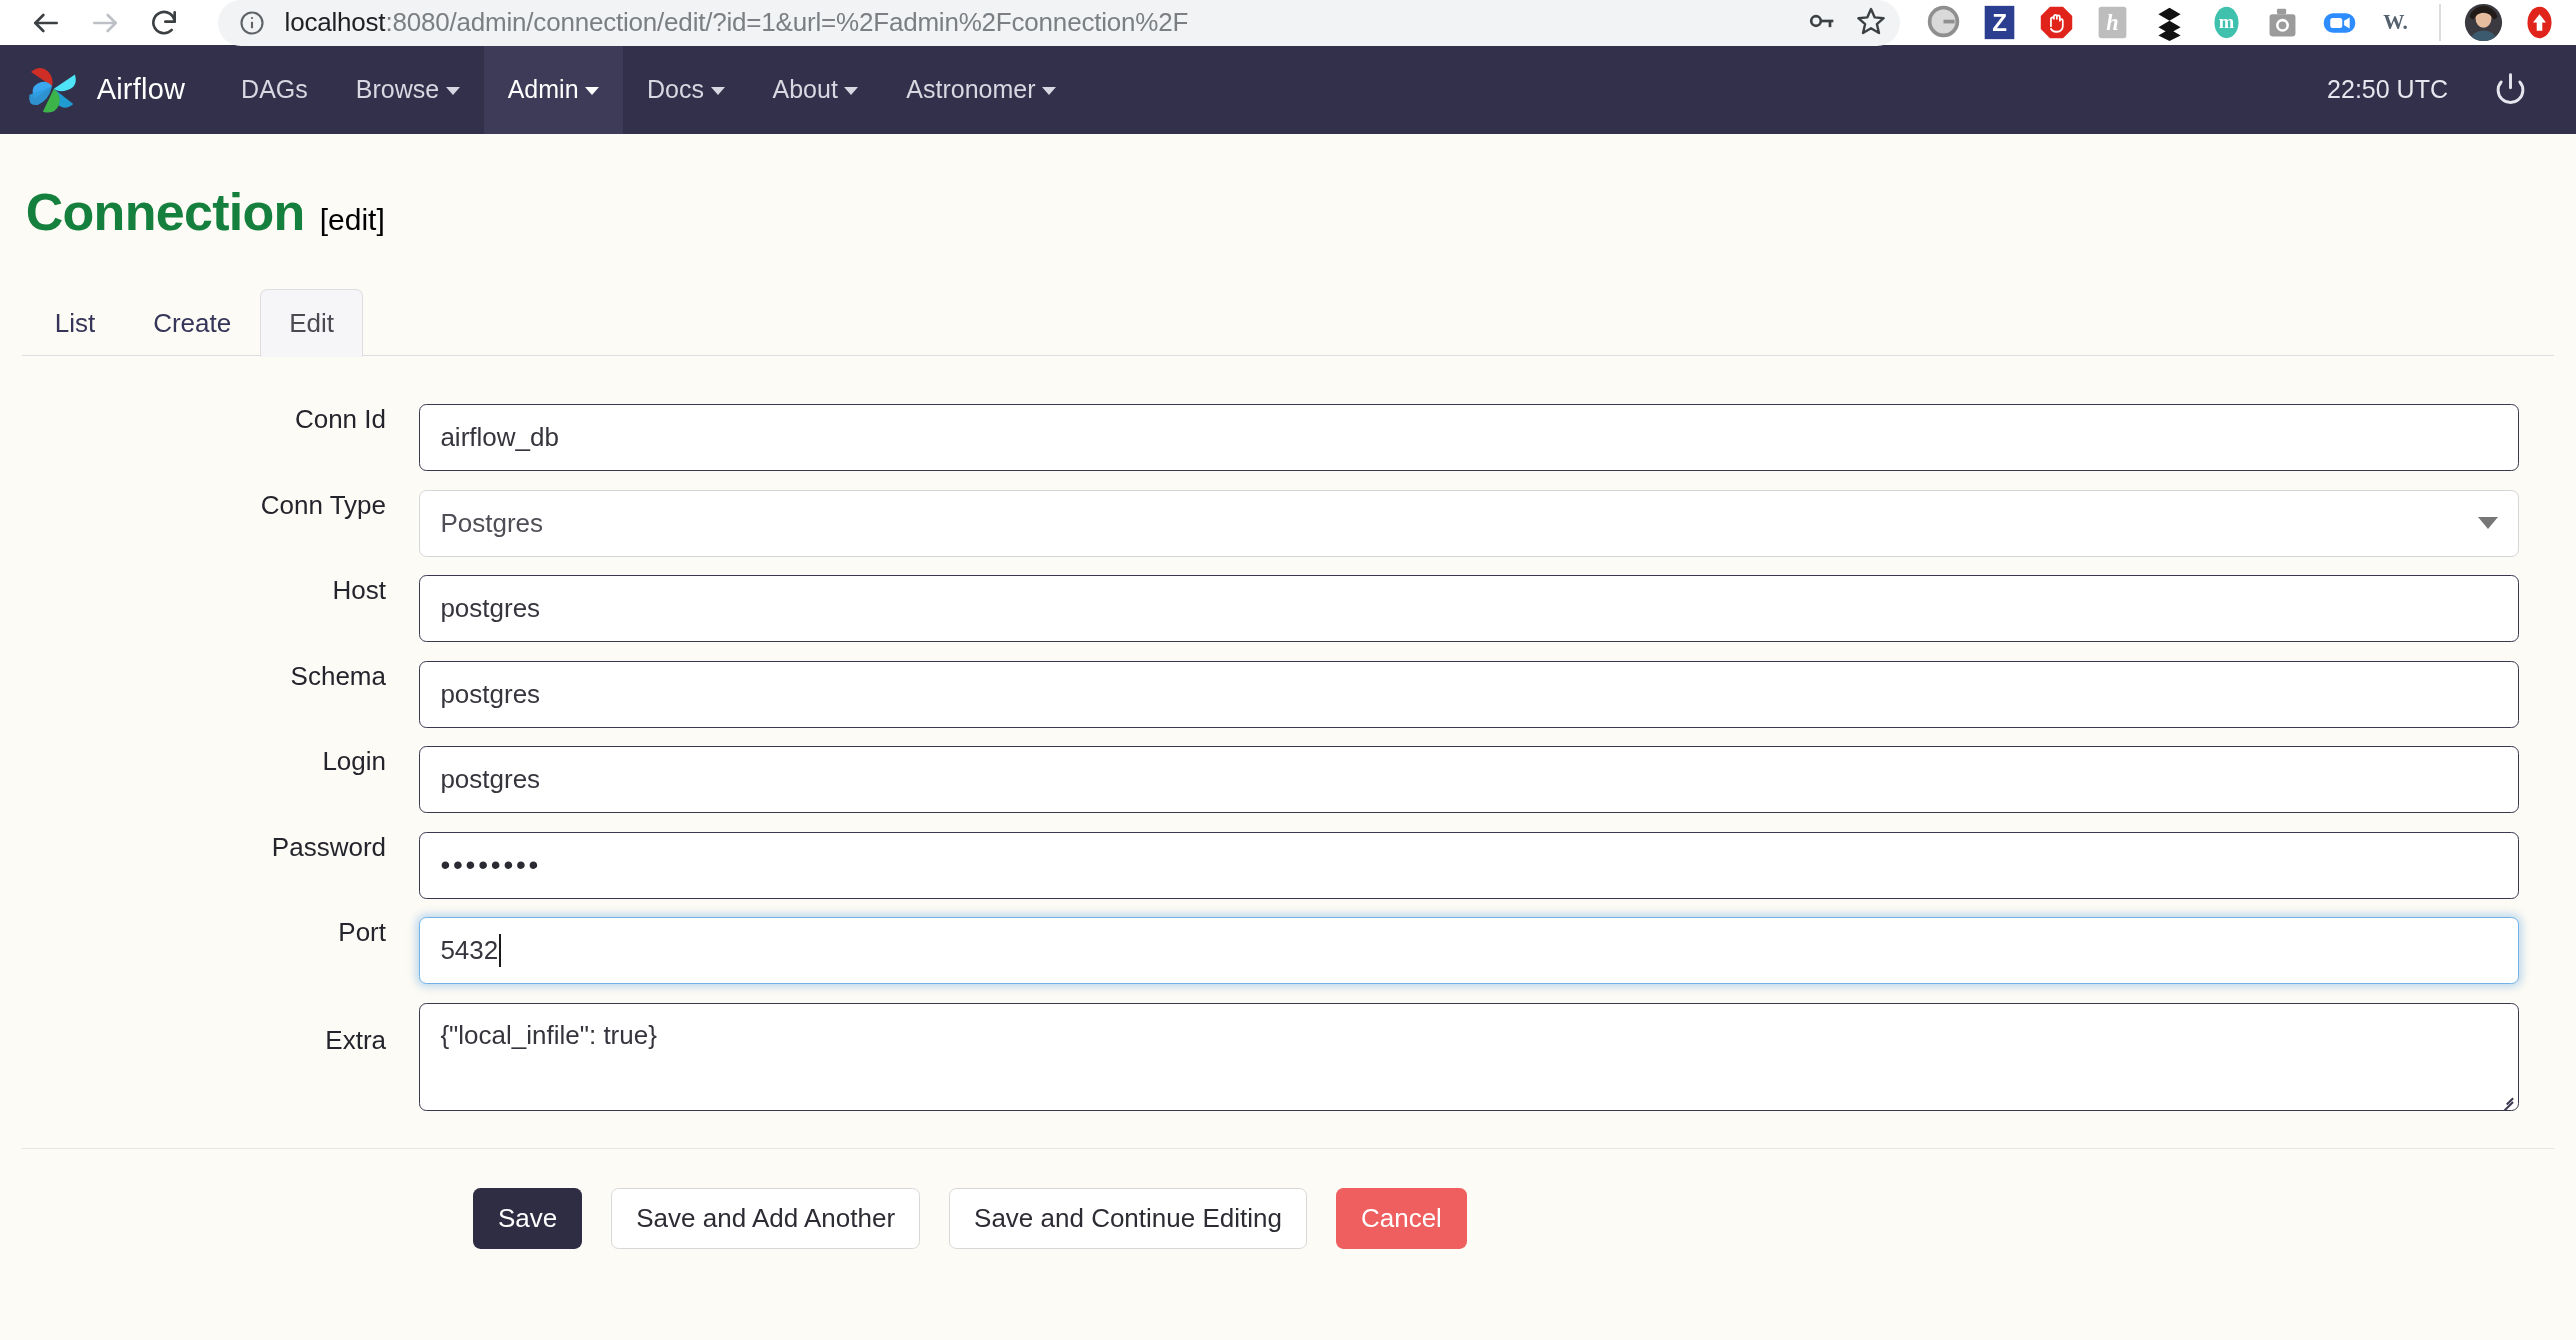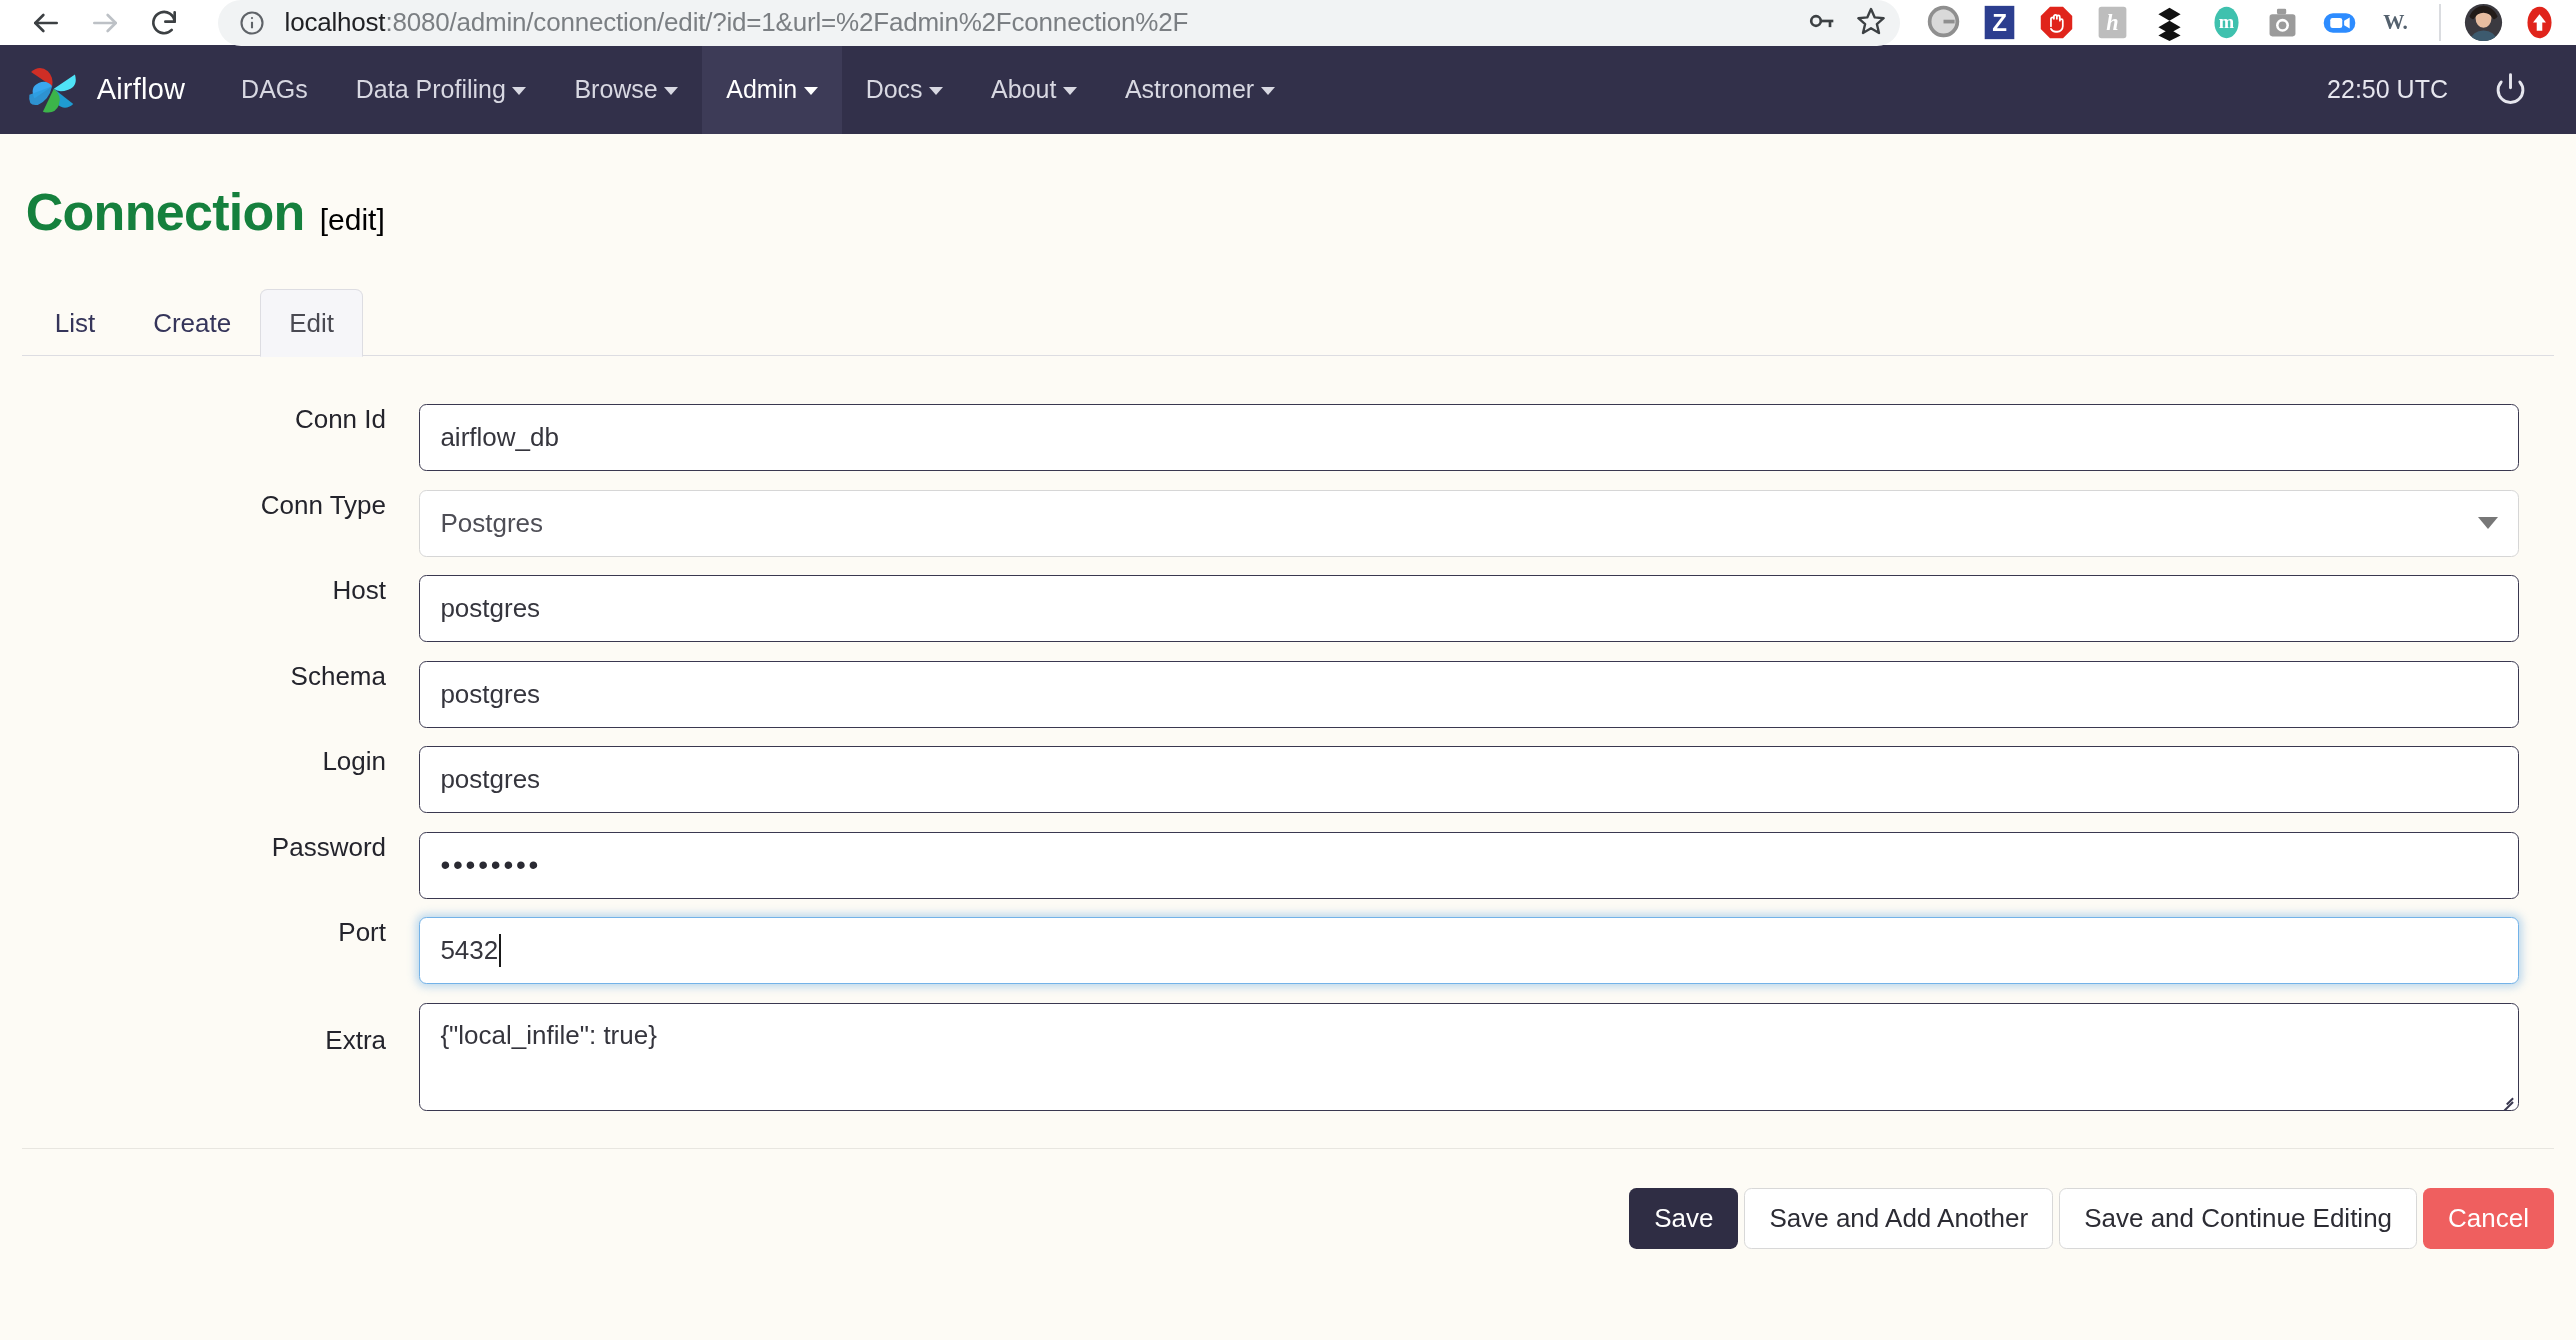--- a/index.html
+++ b/index.html
@@ -201,23 +201,22 @@
     display: block; position: absolute; right: 0;
     height: 1.9px; background: #3a3850; transform: rotate(-45deg);
     transform-origin: right center;
   }
 
   .form-divider {
     border-top: 1.9px solid #e8e6e0;
     margin: 37px 0 0 0;
   }
   .form-actions {
-    display: flex; align-items: center; gap: 6px;
+    display: flex; align-items: center; gap: 29px;
     padding: 39px 0 0 451px;
-    justify-content: flex-end;
   }
   .btn {
     height: 61px;
     border-radius: 7.4px;
     font-size: 26px;
     display: flex; align-items: center; justify-content: center;
     padding: 0 24px;
     white-space: nowrap;
     border: 1.9px solid transparent;
     font-family: "Liberation Sans", sans-serif;
@@ -377,24 +376,20 @@
       </svg>
     </span>
     <span class="brand-name">Airflow</span>
   </div>
 
   <div class="nav-items">
     <div class="nav-item">
       <span>DAGs</span>
     </div>
     <div class="nav-item">
-      <span>Data Profiling</span>
-      <span class="caret"></span>
-    </div>
-    <div class="nav-item">
       <span>Browse</span>
       <span class="caret"></span>
     </div>
     <div class="nav-item active">
       <span>Admin</span>
       <span class="caret"></span>
     </div>
     <div class="nav-item">
       <span>Docs</span>
       <span class="caret"></span>

